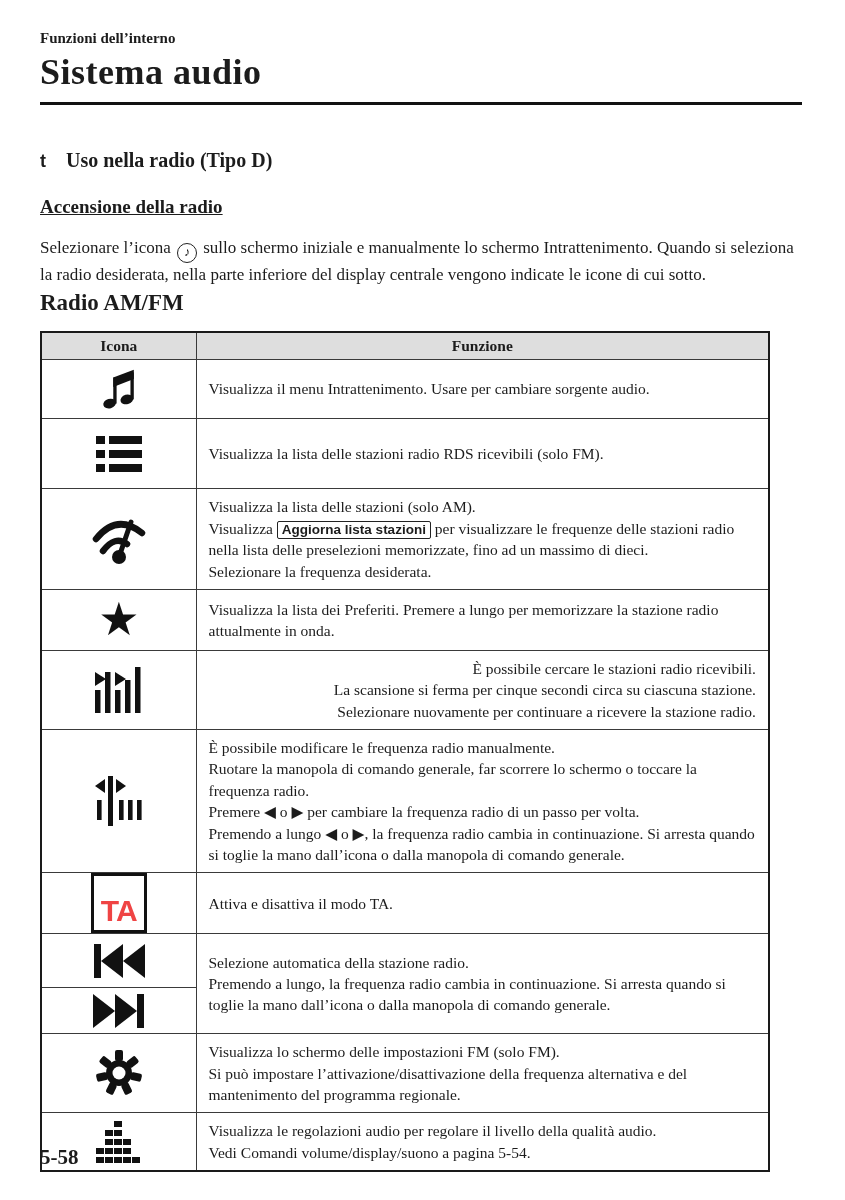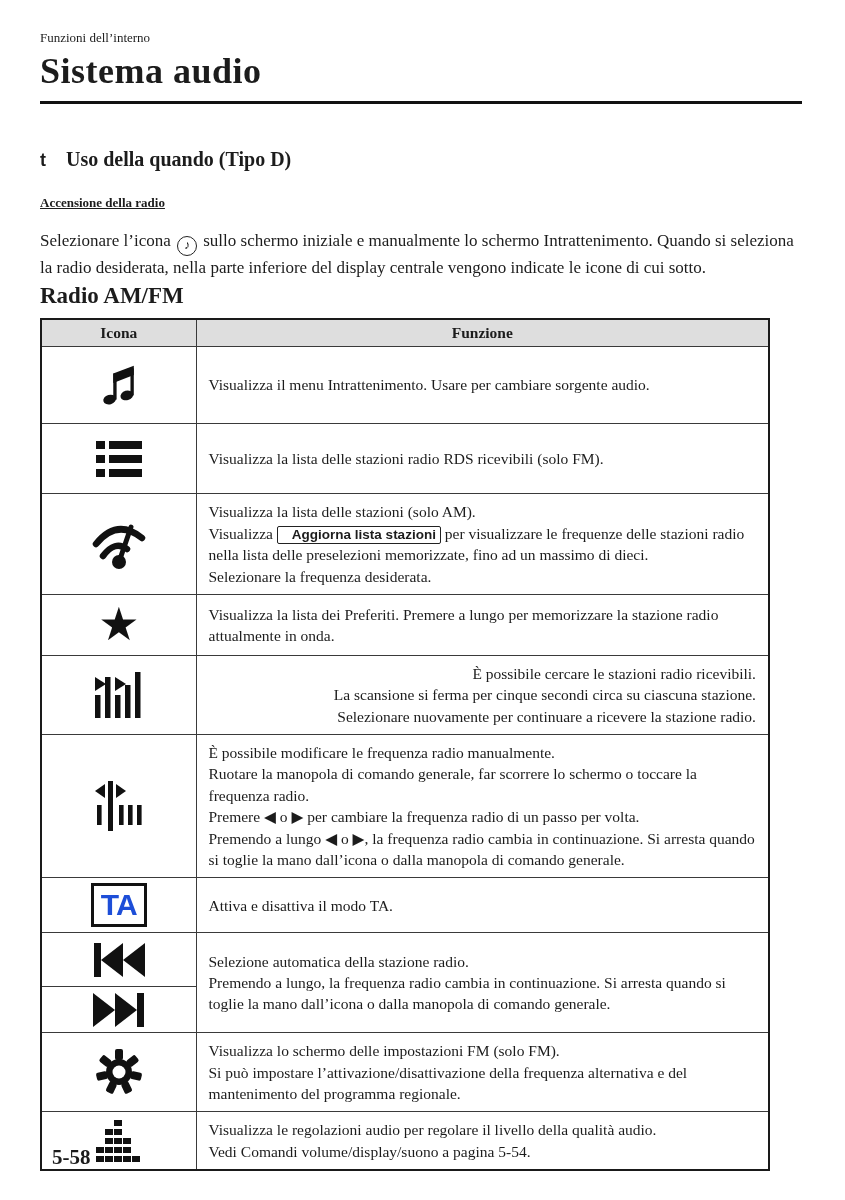--- a/index.html
+++ b/index.html
@@ -6,77 +6,77 @@
   html,body { width:845px; height:1200px; }
   body {
     background:#ffffff;
     color:#1c1c1c;
     font-family:"Liberation Serif", serif;
     position:relative;
     overflow:hidden;
   }
   .page { padding:30px 43px 0 40px; }
 
-  .breadcrumb { font-size:13px; font-weight:normal; }
+  .breadcrumb { font-size:15px; font-weight:bold; }
   .doc-title  { font-size:36px; font-weight:bold; margin-top:4px; letter-spacing:0.5px; }
   .title-rule { border:none; border-top:3px solid #111; margin-top:9px; }
 
   .section-heading { display:flex; align-items:baseline; margin-top:44px; font-size:20px; font-weight:bold; }
   .section-marker  { font-family:"Liberation Sans", sans-serif; font-size:18px; margin-right:20px; font-weight:bold; }
 
-  .sub-heading { margin-top:24px; font-size:13px; font-weight:bold; text-decoration:underline; }
+  .sub-heading { margin-top:24px; font-size:19px; font-weight:bold; text-decoration:underline; }
 
   .intro { margin-top:18px; font-size:17px; line-height:1.42; }
   .circle-note {
     display:inline-block; width:20px; height:20px; border:1.6px solid #222; border-radius:50%;
     text-align:center; line-height:17px; font-size:12.5px; vertical-align:-3px; margin:0 2px;
   }
   .table-label { font-size:23px; font-weight:bold; margin-top:3px; }
 
-  table.fn-table { border-collapse:collapse; width:730px; margin-top:9px; border:2px solid #1a1a1a; table-layout:fixed; }
+  table.fn-table { border-collapse:collapse; width:730px; margin-top:15px; border:2px solid #1a1a1a; table-layout:fixed; }
   .fn-table td, .fn-table th { border:1px solid #3a3a3a; vertical-align:middle; }
   .fn-table th {
     background:#dedede; font-size:15.5px; font-weight:bold; padding:4px 2px; text-align:center;
   }
   .col-icon { width:155px; }
   td.icon-cell { text-align:center; }
   td.fn-cell { padding:7px 12px; font-size:15.5px; line-height:1.38; }
   .fn-text { white-space:pre-line; }
 
   tr.h-hdr { height:27px; }
-  tr.h-r1 { height:77px;border-radius:28px; }  tr.h-r2 { height:70px; }  tr.h-r3 { height:86px; }
+  tr.h-r1 { height:59px;border-radius:28px; }  tr.h-r2 { height:70px; }  tr.h-r3 { height:86px; }
   tr.h-r4 { height:61px; }  tr.h-r5 { height:69px;text-align:right; }  tr.h-r6 { height:127px; }
   tr.h-r7 { height:55px; }  tr.h-r8 { height:54px; }  tr.h-r9 { height:46px; }
   tr.h-r10 { height:72px; } tr.h-r11 { height:58px; }
 
   .btn-box {
     font-family:"Liberation Sans", sans-serif; font-weight:bold; font-size:13.5px;
-    border:1.5px solid #222; border-radius:2px; padding:0 4px 1px 14px; white-space:nowrap;
+    border:1.5px solid #222; border-radius:2px; padding:0 4px 1px 4px; white-space:nowrap;
   }
   .star-glyph { font-size:46px; line-height:1; color:#111; }
   .ta-box {
-    display:inline-block; border:3px solid #111; padding:2px 7px 2px 7px;
-    font-family:"Liberation Sans", sans-serif; font-weight:bold; font-size:30px; letter-spacing:-1px; color:#1d4ed8;
+    display:inline-block; border:3px solid #111; padding:18px 7px 2px 7px;
+    font-family:"Liberation Sans", sans-serif; font-weight:bold; font-size:30px; letter-spacing:-1px; color:#ef4444;
   }
   svg.icon { display:inline-block; vertical-align:middle; }
 
-  .page-number { position:absolute; left:52px; bottom:30px; font-size:21px; font-weight:bold; }
+  .page-number { position:absolute; left:40px; bottom:30px; font-size:21px; font-weight:bold; }
 </style>
 </head>
 <body>
 
 <div class="page">
 
   <div class="breadcrumb">Funzioni dell’interno</div>
   <div class="doc-title">Sistema audio</div>
   <hr class="title-rule">
 
   <div class="section-heading">
     <span class="section-marker">t</span>
-    <span>Uso della quando (Tipo D)</span>
+    <span>Uso nella radio (Tipo D)</span>
   </div>
 
   <div class="sub-heading">Accensione della radio</div>
 
   <p class="intro"><span>Selezionare l’icona</span>
     <span class="circle-note">♪</span>
     <span>sullo schermo iniziale e manualmente lo schermo Intrattenimento. Quando si seleziona la radio desiderata, nella parte inferiore del display centrale vengono indicate le icone di cui sotto.</span></p>
 
   <div class="table-label">Radio AM/FM</div>
 

